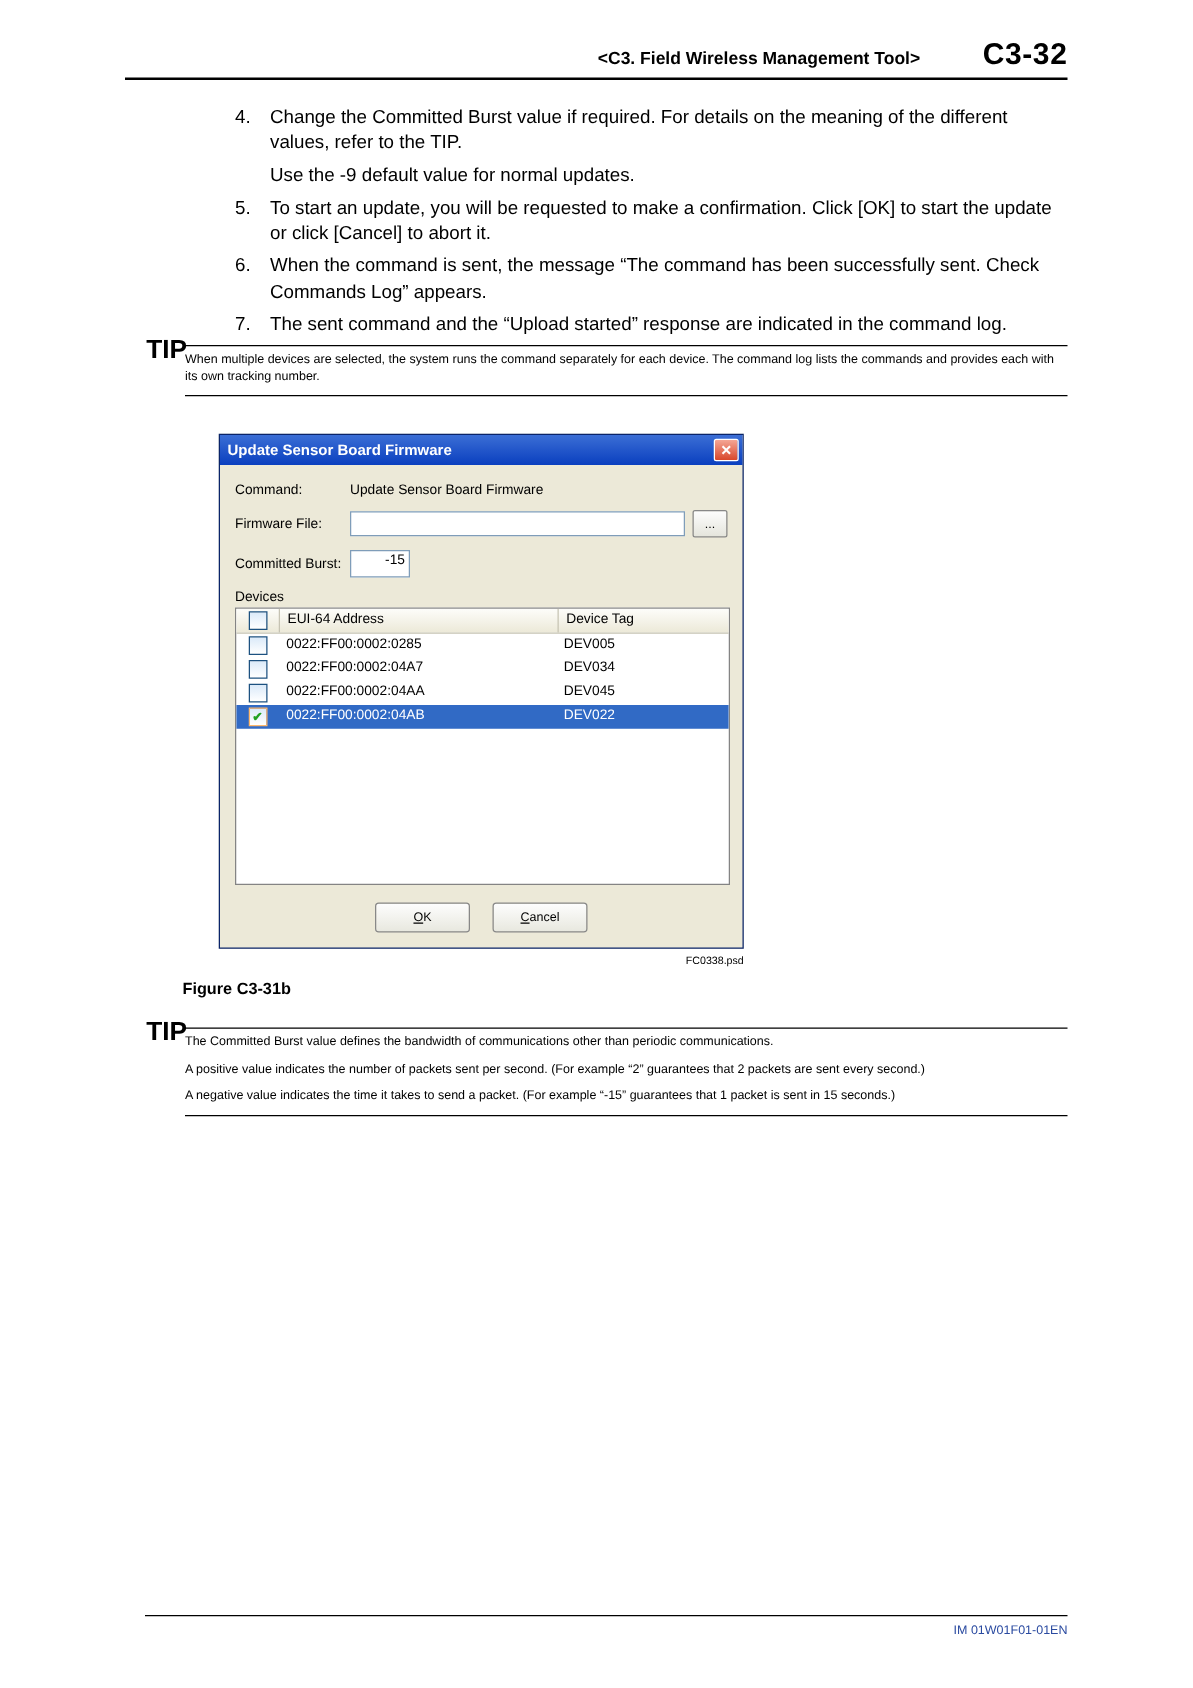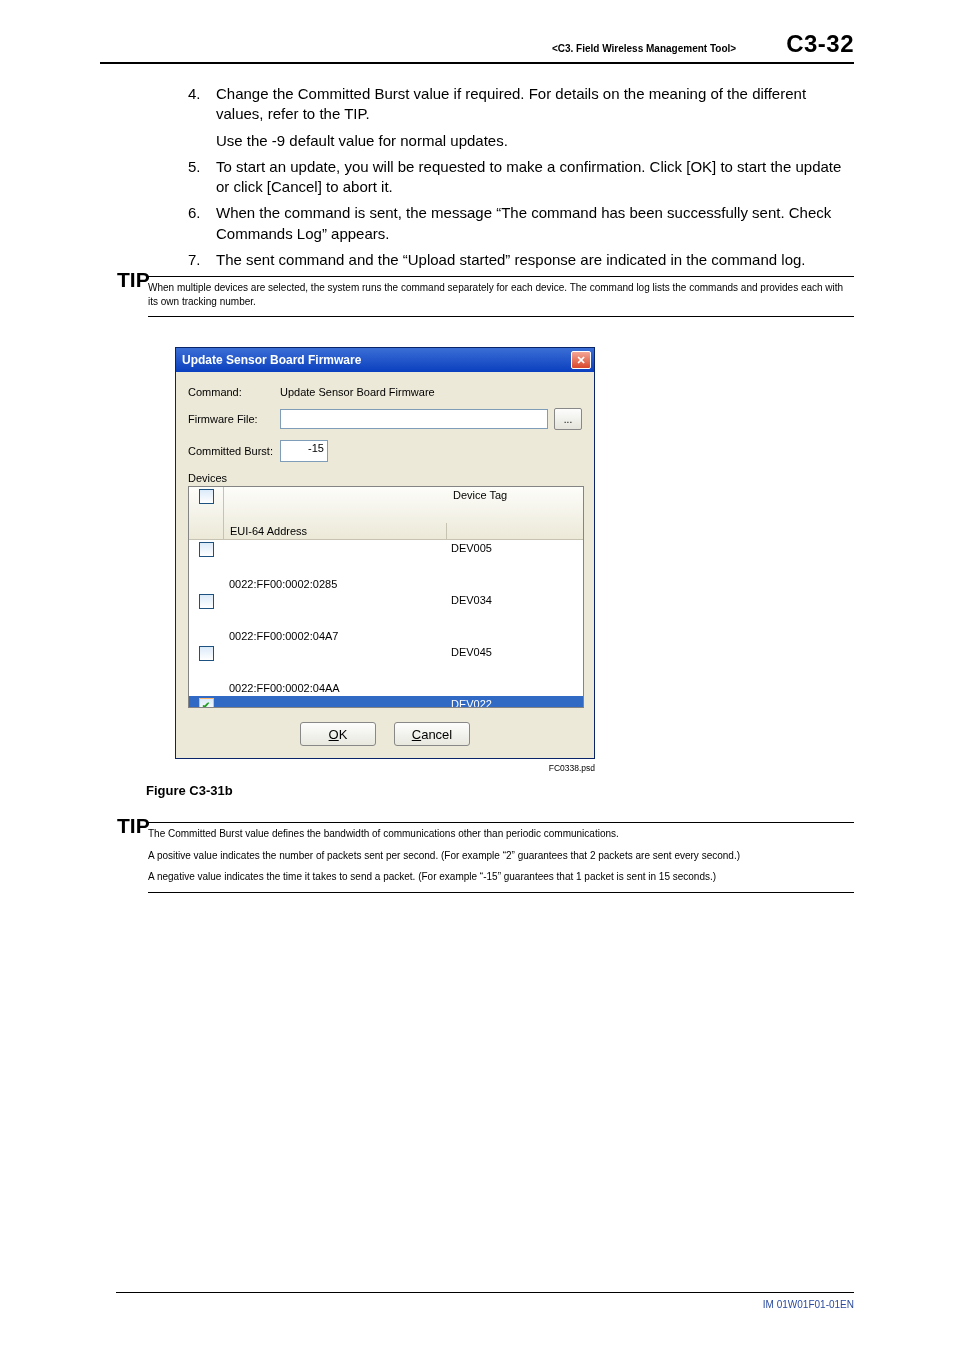--- a/index.html
+++ b/index.html
@@ -18,21 +18,21 @@
   }
   .header-line {
     display: flex;
     align-items: baseline;
     justify-content: flex-end;
     padding-bottom: 4px;
     border-bottom: 2px solid #000;
     margin-bottom: 20px;
   }
   .header-left {
-    font-size: 10px;
+    font-size: 14px;
     font-weight: bold;
     margin-right: 50px;
   }
   .header-right {
     font-size: 24px;
     font-weight: bold;
     letter-spacing: 0.5px;
   }
   .step-list {
     margin-left: 88px;
@@ -148,21 +148,21 @@
     height:220px;
     overflow:hidden;
   }
   .dev-head {
     display:flex;
     background:linear-gradient(to bottom,#fdfdfa,#ece9d8);
     border-bottom:1px solid #c6c3b3;
     font-size:11px;
   }
   .col-chk { width:34px;border-right:1px solid #c6c3b3;padding:2px 0;display:flex;justify-content:center;}
-  .col-eui { width:210px;border-right:1px solid #c6c3b3;padding:2px 6px;margin-top:36px;}
+  .col-eui { width:210px;border-right:1px solid #c6c3b3;padding:2px 6px;}
   .col-tag { flex:1;padding:2px 6px;}
   .dev-row {
     display:flex;
     font-size:11px;
   }
   .dev-row .col-chk, .dev-row .col-eui, .dev-row .col-tag { border:none; border-right:0;}
   .dev-row .col-chk { justify-content:center; }
   .dev-row.selected {
     background:#316ac5;
     color:#fff;
@@ -174,21 +174,21 @@
   .dev-row.selected .chkbox { border-color:#ffb76b; }
   .dlg-buttons {
     display:flex;justify-content:center;gap:18px;margin-top:14px;
   }
   .btn {
     width:74px;height:22px;
     border:1px solid #888;
     border-radius:3px;
     background:linear-gradient(to bottom,#fdfdfd,#e8e8df);
     display:flex;align-items:center;justify-content:center;
-    font-size:13px;
+    font-size:10px;
     text-align:right;
   }
   .btn .hk { text-decoration:underline; }
   .figure-ref {
     text-align: right;
     font-size: 8.5px;
     margin: 2px 0 6px 0;
     width:420px;
     margin-left:75px;
   }

